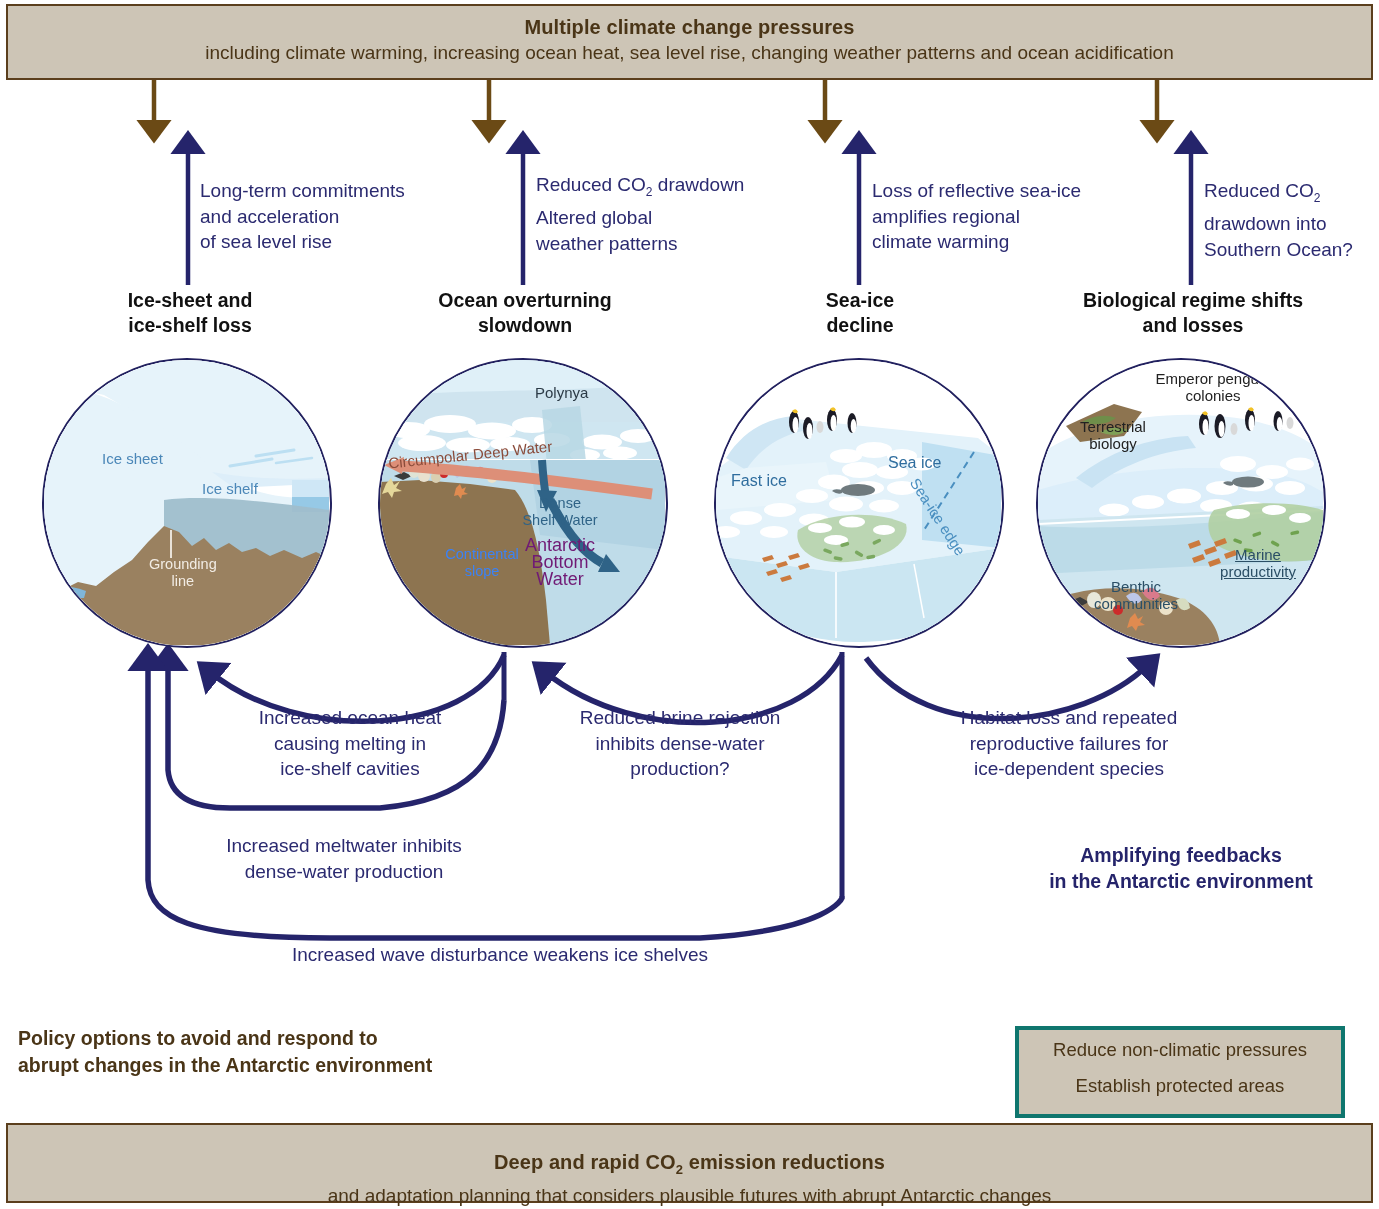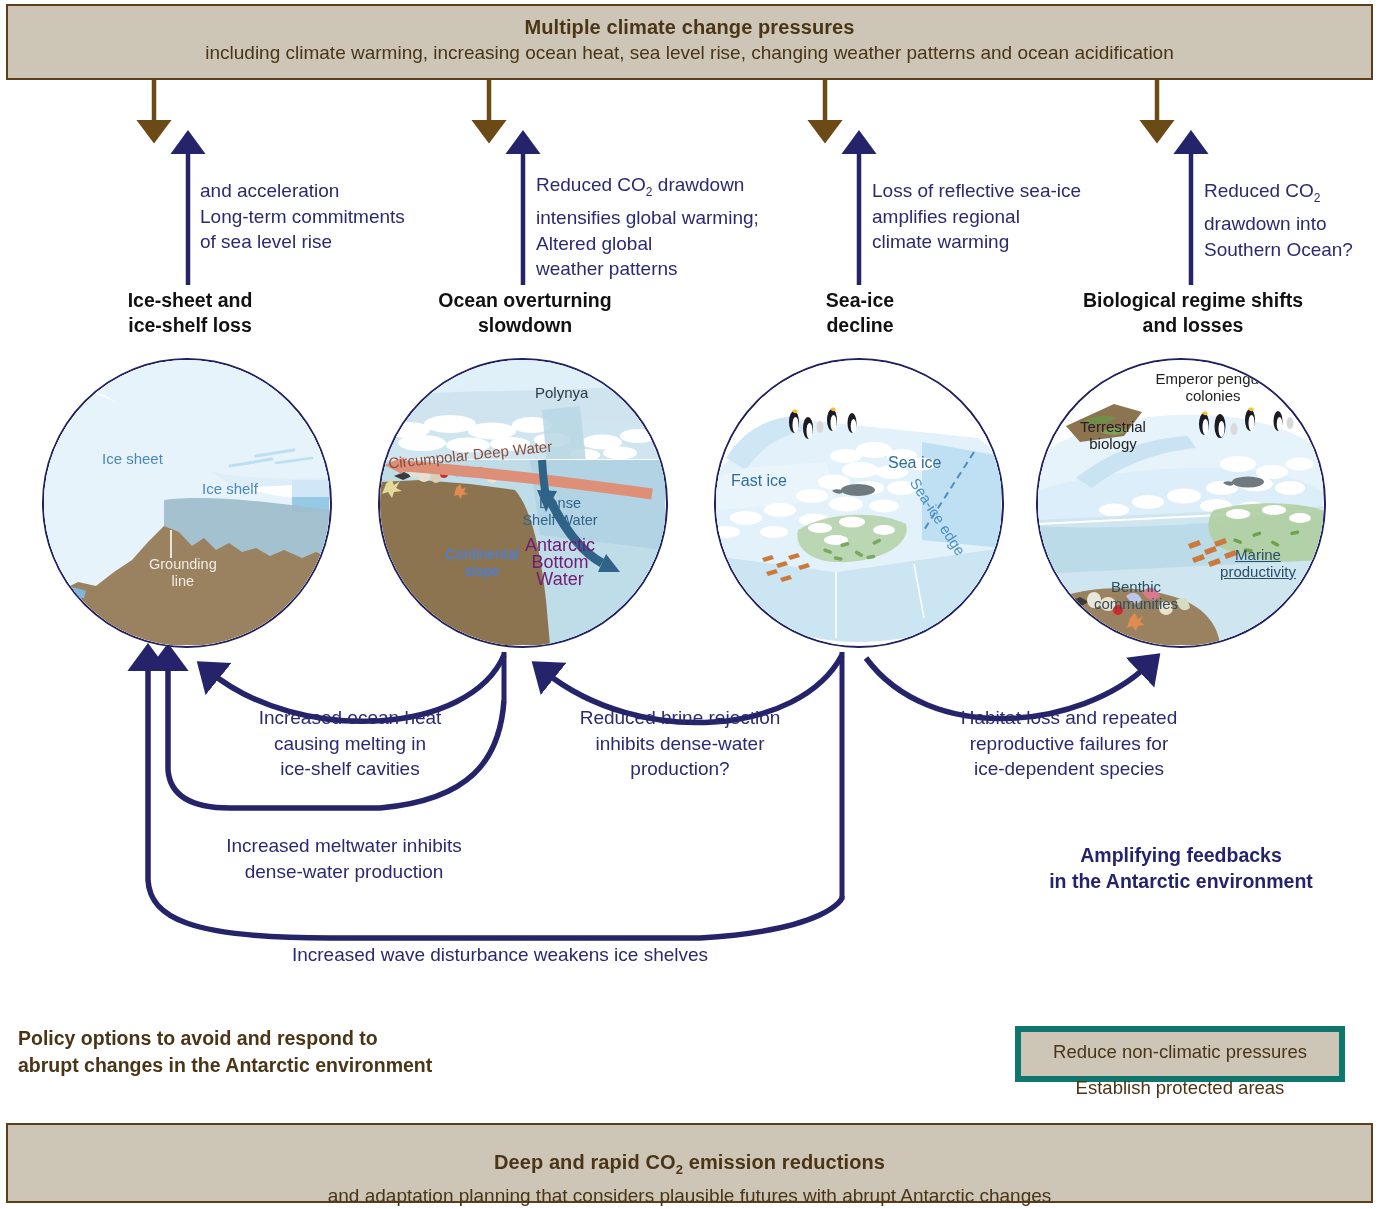--- a/index.html
+++ b/index.html
@@ -23,22 +23,22 @@
   .banner .b-title{
     font-weight:bold;font-size:20px;letter-spacing:.1px;line-height:26px;color:#4a3517;
   }
   .banner .b-sub{
     font-size:19px;line-height:26px;color:#4a3517;
   }
   #top-banner{left:6px;top:4px;width:1367px;height:76px;padding-top:8px;}
   #bottom-banner{left:6px;top:1123px;width:1367px;height:80px;padding-top:24px;}
 
   #options-box{
-    position:absolute;left:1015px;top:1026px;width:330px;height:56px;
-    background:#cdc5b6;border:6px solid #0f766e;box-sizing:border-box;
+    position:absolute;left:1015px;top:1026px;width:330px;height:92px;
+    background:#cdc5b6;border:4px solid #0f766e;box-sizing:border-box;
     color:#4a3517;text-align:center;
   }
   #options-box .opt{font-size:18.5px;line-height:22px;}
   #options-box .opt1{margin-top:9px;}
   #options-box .opt2{margin-top:14px;}
 
   .policy-head{
     position:absolute;left:18px;top:1025px;width:560px;
     color:#4a3517;font-weight:bold;font-size:19.5px;line-height:27px;
   }
@@ -127,28 +127,27 @@
     <path d="M 842 655 C 800 735, 640 748, 545 672" fill="none" stroke="#25246b" stroke-width="5.5" marker-end="url(#navyhead2)"></path>
 
     <path d="M 866 658 C 930 745, 1080 730, 1148 665" fill="none" stroke="#25246b" stroke-width="5.5" marker-end="url(#navyhead2)"></path>
 
     <path d="M 504 700 C 500 760, 470 800, 380 808 L 230 808 C 190 808, 170 795, 168 770 L 168 660" fill="none" stroke="#25246b" stroke-width="5.5" marker-end="url(#navyhead2)"></path>
 
     <path d="M 842 896 L 842 898 C 842 898, 830 930, 700 938 L 330 938 C 190 938, 150 918, 148 880 L 148 660" fill="none" stroke="#25246b" stroke-width="5.5" marker-end="url(#navyhead2)"></path>
   </svg>
 
   <div class="blue-note" style="left:200px;top:178px;width:270px;">
+    <div>Long-term commitments</div>
     <div>and acceleration</div>
-    <div>Long-term commitments</div>
     <div>of sea level rise</div>
   </div>
 
   <div class="blue-note" style="left:536px;top:172px;width:290px;">
     <div><span>Reduced CO</span><sub style="font-size:12px">2</sub><span> drawdown</span></div>
-    <div>intensifies global warming;</div>
     <div>Altered global</div>
     <div>weather patterns</div>
   </div>
 
   <div class="blue-note" style="left:872px;top:178px;width:280px;">
     <div>Loss of reflective sea-ice</div>
     <div>amplifies regional</div>
     <div>climate warming</div>
   </div>
 

